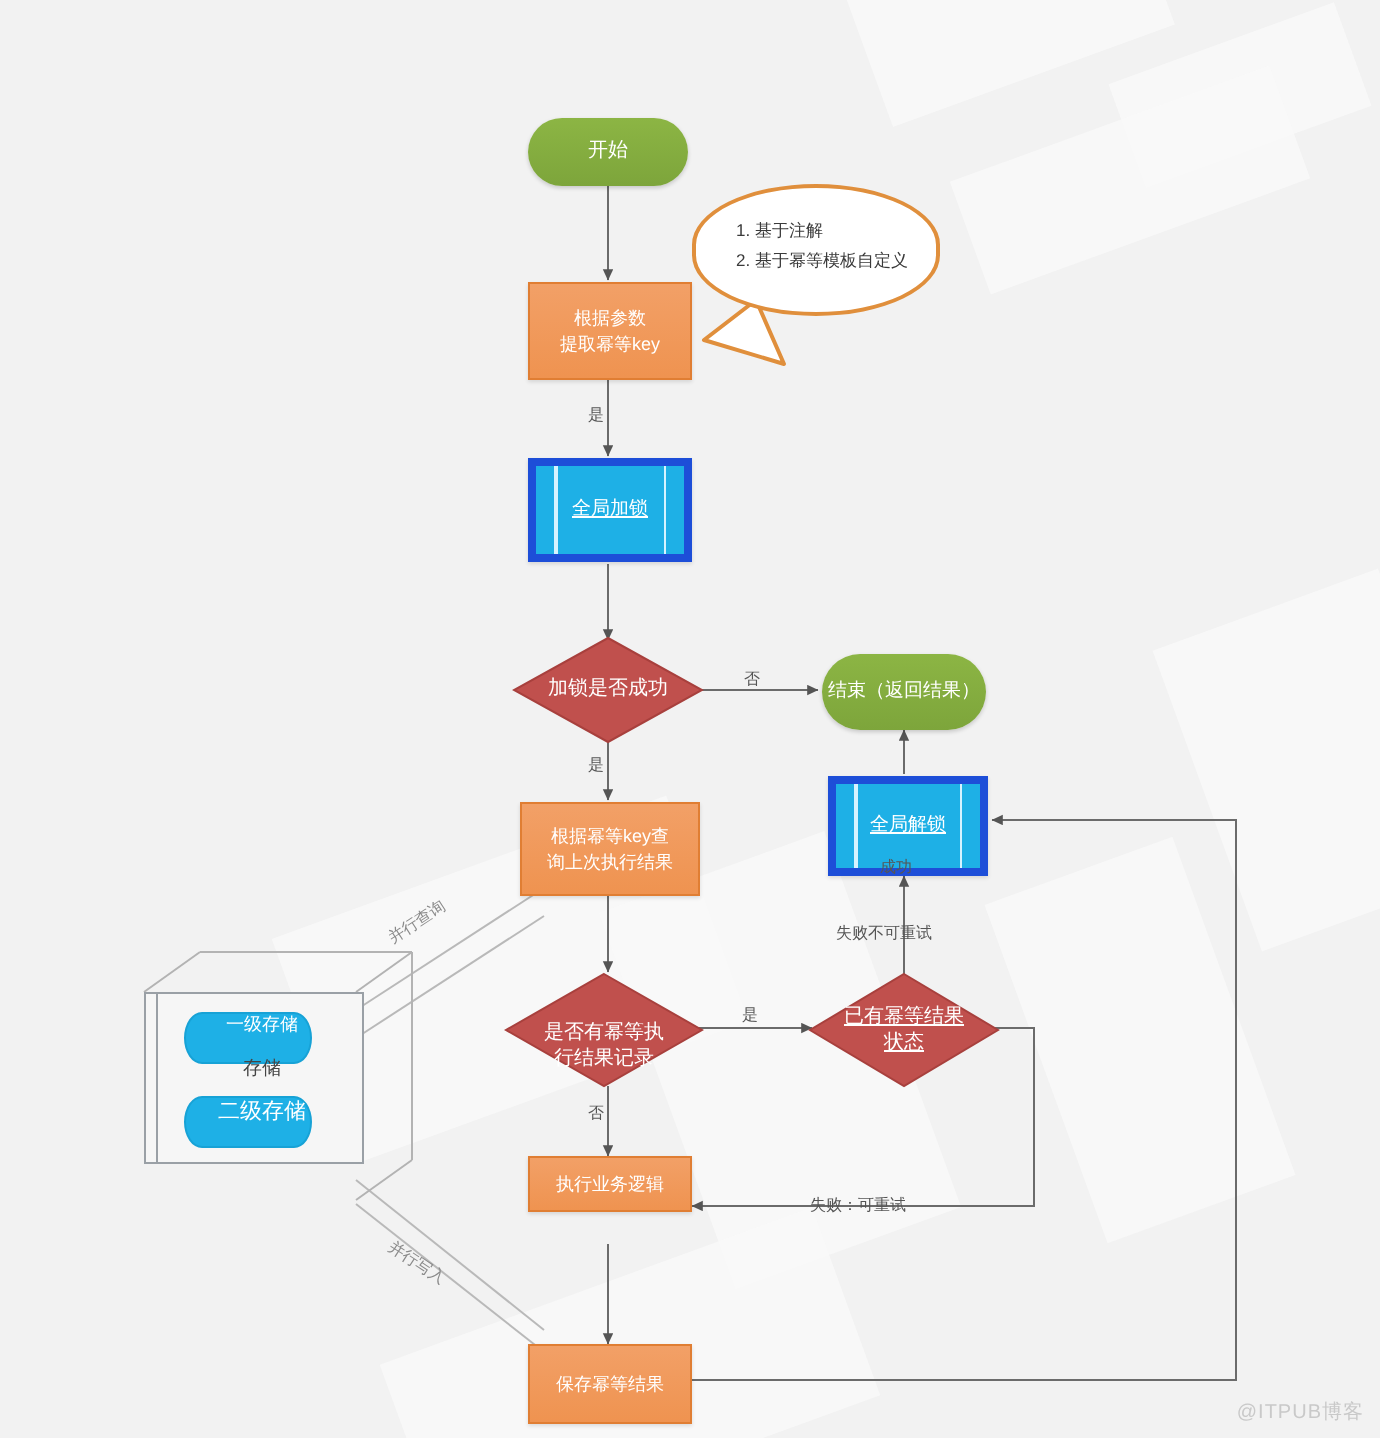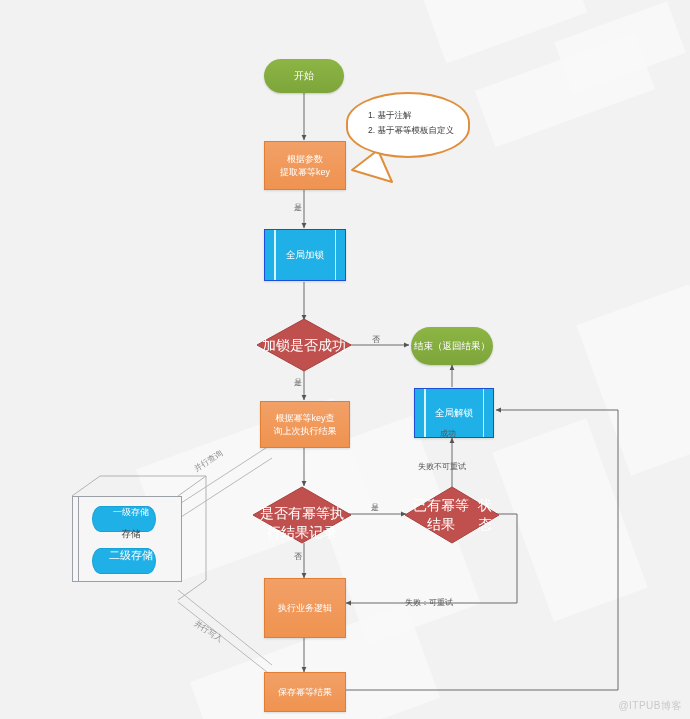--- a/index.html
+++ b/index.html
@@ -18,27 +18,27 @@
 
   .node{position:absolute;box-sizing:border-box;display:flex;align-items:center;
         justify-content:center;text-align:center;color:#fff;line-height:1.35;}
 
   .n-start{background:linear-gradient(180deg,#8cb544 0%,#7da53b 100%);
            border-radius:22px;font-size:10px;box-shadow:0 1px 2px rgba(0,0,0,.18);}
   .n-end{background:linear-gradient(180deg,#8cb544 0%,#7da53b 100%);
          border-radius:20px;font-size:9.5px;box-shadow:0 1px 2px rgba(0,0,0,.18);}
   .n-proc{background:linear-gradient(180deg,#f2a067 0%,#ef9350 100%);
           border:1px solid #e07e33;font-size:9px;box-shadow:0 1px 2px rgba(0,0,0,.12);}
-  .n-pre{background:#1eb0e6;border:1px solid #1d4ed8;font-size:9.5px;
-         box-shadow:0 1px 2px rgba(0,0,0,.12);}
+  .n-pre{background:#1eb0e6;border:4px solid #1d4ed8;font-size:9.5px;
+         box-shadow:0 1px 2px rgba(0,0,0,.12);text-decoration:underline;}
   .n-pre .bar{position:absolute;top:0;bottom:0;width:1.5px;background:#d6f3ff;}
   .n-pre .bar.l{left:9px;}
   .n-pre .bar.r{right:9px;}
 
-  .n-dec{font-size:14px;color:#fff;}
+  .n-dec{font-size:10px;color:#fff;}
   .n-dec .dlabel{position:relative;z-index:2;padding:0 4px;}
 
   .stack{position:absolute;}
   .store-box{position:absolute;border:1px solid #9aa0a6;background:#f6f6f6;}
   .store-label{position:absolute;font-size:9.5px;color:#444;text-align:center;width:100%;}
   .cyl{position:absolute;background:#1eb0e6;border:1px solid #17a2d6;
        border-radius:9px/50%;color:#fff;font-size:9px;display:flex;
        align-items:center;justify-content:center;}
 
   .callout{position:absolute;}
@@ -174,27 +174,27 @@
     <div class="dlabel" style="display:flex;flex-direction:column;margin-top:16px;">
       <span>是否有幂等执</span>
       <span>行结果记录</span>
     </div>
   </div>
 
   <div class="node n-dec" style="left:404px;top:486px;width:96px;height:58px;">
     <svg width="96" height="58" style="position:absolute;left:0;top:0;">
       <polygon points="48,1 95,29 48,57 1,29" fill="#c0504d" stroke="#a8403d" stroke-width="1"></polygon>
     </svg>
-    <div class="dlabel" style="display:flex;flex-direction:row;">
+    <div class="dlabel" style="display:flex;flex-direction:column;text-decoration:underline;">
       <span>已有幂等结果</span>
       <span>状态</span>
     </div>
   </div>
 
-  <div class="node n-proc" style="left:264px;top:578px;width:82px;height:60px;">
+  <div class="node n-proc" style="left:264px;top:578px;width:82px;height:28px;">
     <span>执行业务逻辑</span>
   </div>
 
   <div class="node n-proc" style="left:264px;top:672px;width:82px;height:40px;">
     <span>保存幂等结果</span>
   </div>
 
   <div class="stack" style="left:70px;top:476px;width:140px;height:128px;">
     <div class="store-box" style="left:2px;top:20px;width:108px;height:84px;"></div>
     <div class="store-box" style="left:8px;top:20px;width:102px;height:84px;border-left:1px solid #9aa0a6;"></div>

